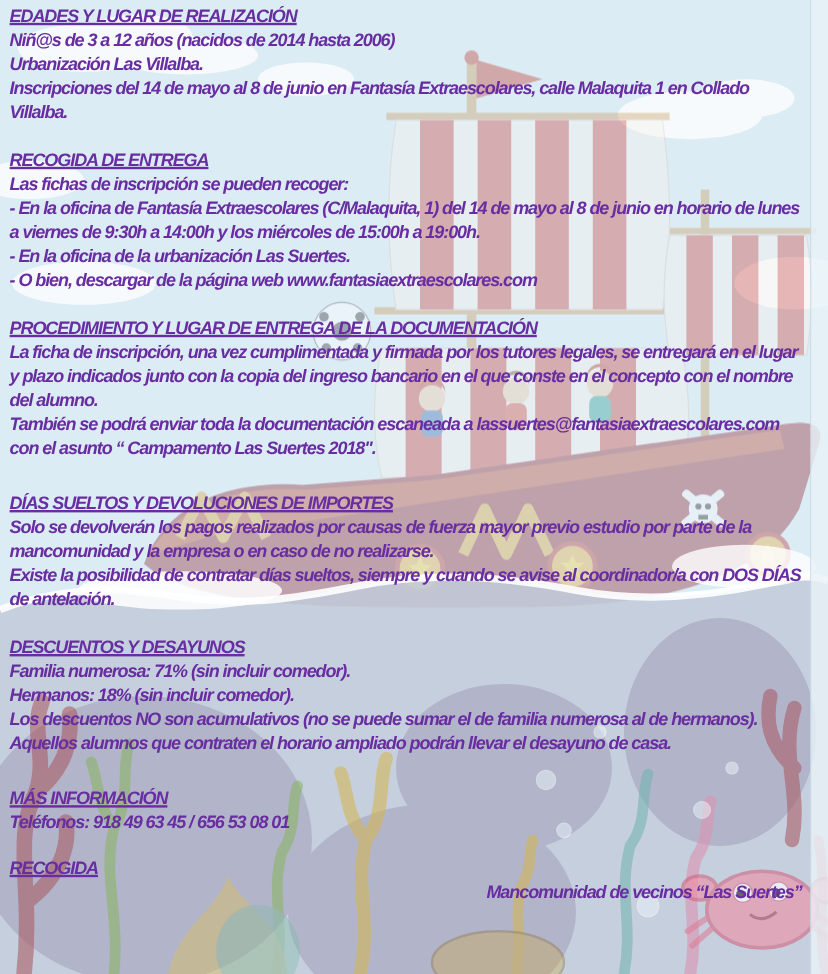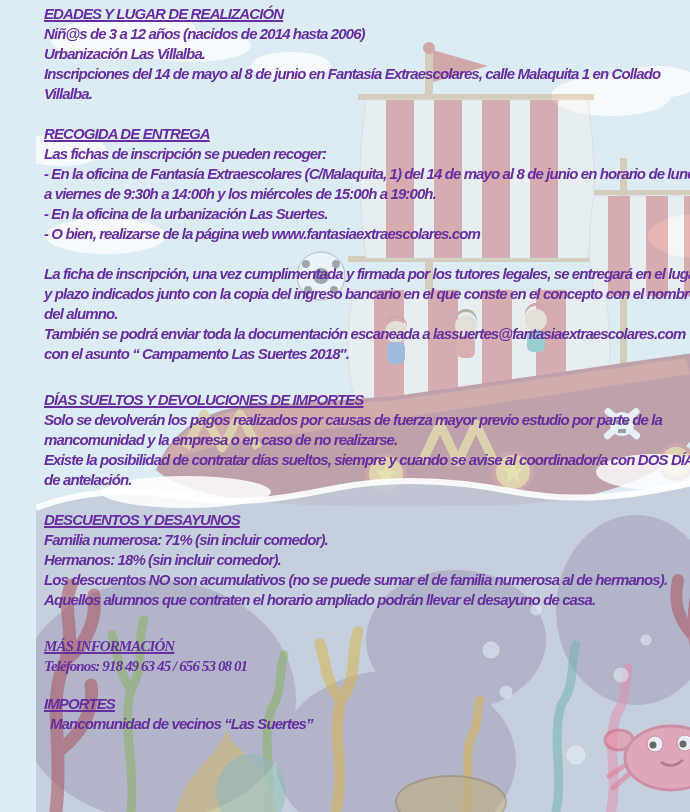--- a/index.html
+++ b/index.html
@@ -1,30 +1,30 @@
 <!DOCTYPE html>
 <html><head>
 <meta charset="utf-8">
 <style>
   html,body{margin:0;padding:0;}
   body{width:690px;height:812px;overflow:hidden;background:#dcecf5;}
-  .page{position:relative;width:653px;height:812px;font-family:"Liberation Sans",sans-serif;margin-left:36px;}
+  .page{position:relative;width:653px;height:812px;font-family:"Liberation Sans",sans-serif;}
   svg.bg{position:absolute;left:0;top:0;width:690px;height:812px;}
   .right-strip{position:absolute;top:0;left:675px;width:15px;height:812px;
     background:#e9f3f8;border-left:1px solid #c9dbe6;opacity:.8;}
   .content{position:absolute;left:8px;top:4px;width:660px;z-index:5;
     color:#682da0;font-style:italic;font-weight:bold;font-size:15px;
     line-height:20px;letter-spacing:-0.06em;}
   .content section{margin:0 0 20px 0;}
   .content section.gap-lg{margin-bottom:26px;}
-  .content section.gap-sm{margin-bottom:18px;font-family:Liberation Serif, serif;}
+  .content section.gap-sm{margin-bottom:18px;}
   .content h2{margin:0;font-size:15px;font-weight:bold;font-style:italic;
     text-decoration:underline;text-decoration-thickness:1.5px;}
   .content p{margin:0;}
-  .content p.indent{padding-left:6px;}
+  .content p.indent{padding-left:6px;text-align:right;}
 </style>
 </head>
 <body>
 
 <div class="page">
 
   <svg class="bg" viewBox="0 0 690 812" aria-hidden="true">
     <defs>
       <clipPath id="sail1clip">
           <path d="M330,100 L552,100 C560,155 560,212 552,258 L330,258 C322,205 322,152 330,100 Z"></path>
@@ -208,24 +208,25 @@
       <p>Niñ@s de 3 a 12 años (nacidos de 2014 hasta 2006)</p>
       <p>Urbanización Las Villalba.</p>
       <p>Inscripciones del 14 de mayo al 8 de junio en Fantasía Extraescolares, calle Malaquita 1 en Collado Villalba.</p>
     </section>
 
     <section>
       <h2>RECOGIDA DE ENTREGA</h2>
       <p>Las fichas de inscripción se pueden recoger:</p>
       <p>- En la oficina de Fantasía Extraescolares (C/Malaquita, 1) del 14 de mayo al 8 de junio en horario de lunes a viernes de 9:30h a 14:00h y los miércoles de 15:00h a 19:00h.</p>
       <p>- En la oficina de la urbanización Las Suertes.</p>
-      <p>- O bien, realizarse de la página web www.fantasiaextraescolares.com</p>
+      <p>- O bien, descargar de la página web www.fantasiaextraescolares.com</p>
     </section>
 
     <section class="gap-lg">
+      <h2>PROCEDIMIENTO Y LUGAR DE ENTREGA DE LA DOCUMENTACIÓN</h2>
       <p>La ficha de inscripción, una vez cumplimentada y firmada por los tutores legales, se entregará en el lugar y plazo indicados junto con la copia del ingreso bancario en el que conste en el concepto con el nombre del alumno.</p>
       <p>También se podrá enviar toda la documentación escaneada a lassuertes@fantasiaextraescolares.com con el asunto “ Campamento Las Suertes 2018".</p>
     </section>
 
     <section>
       <h2>DÍAS SUELTOS Y DEVOLUCIONES DE IMPORTES</h2>
       <p>Solo se devolverán los pagos realizados por causas de fuerza mayor previo estudio por parte de la mancomunidad y la empresa o en caso de no realizarse.</p>
       <p>Existe la posibilidad de contratar días sueltos, siempre y cuando se avise al coordinador/a con DOS DÍAS de antelación.</p>
     </section>
 
@@ -236,18 +237,18 @@
       <p>Los descuentos NO son acumulativos (no se puede sumar el de familia numerosa al de hermanos).</p>
       <p>Aquellos alumnos que contraten el horario ampliado podrán llevar el desayuno de casa.</p>
     </section>
 
     <section class="gap-sm">
       <h2>MÁS INFORMACIÓN</h2>
       <p>Teléfonos: 918 49 63 45 / 656 53 08 01</p>
     </section>
 
     <section>
-      <h2>IMPORTES</h2>
+      <h2>RECOGIDA</h2>
       <p class="indent">Mancomunidad de vecinos “Las Suertes”</p>
     </section>
 
   </div>
 </div>
 
 </body></html>

